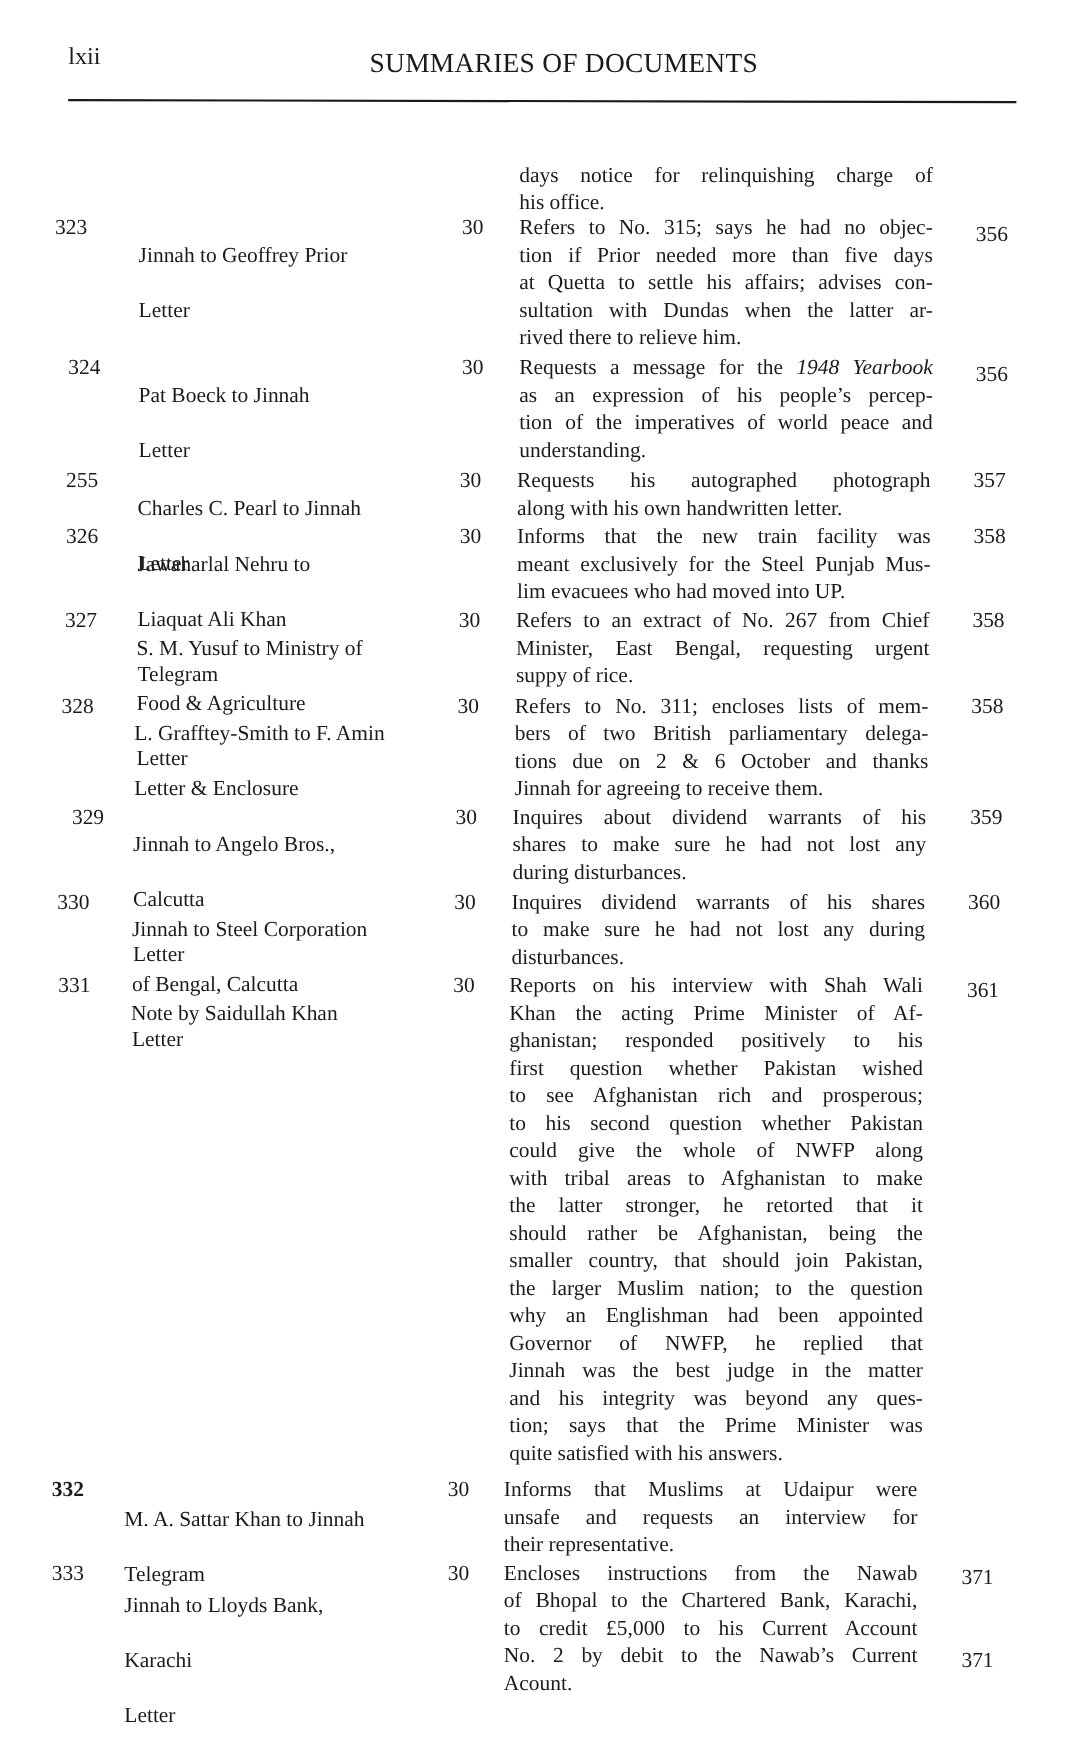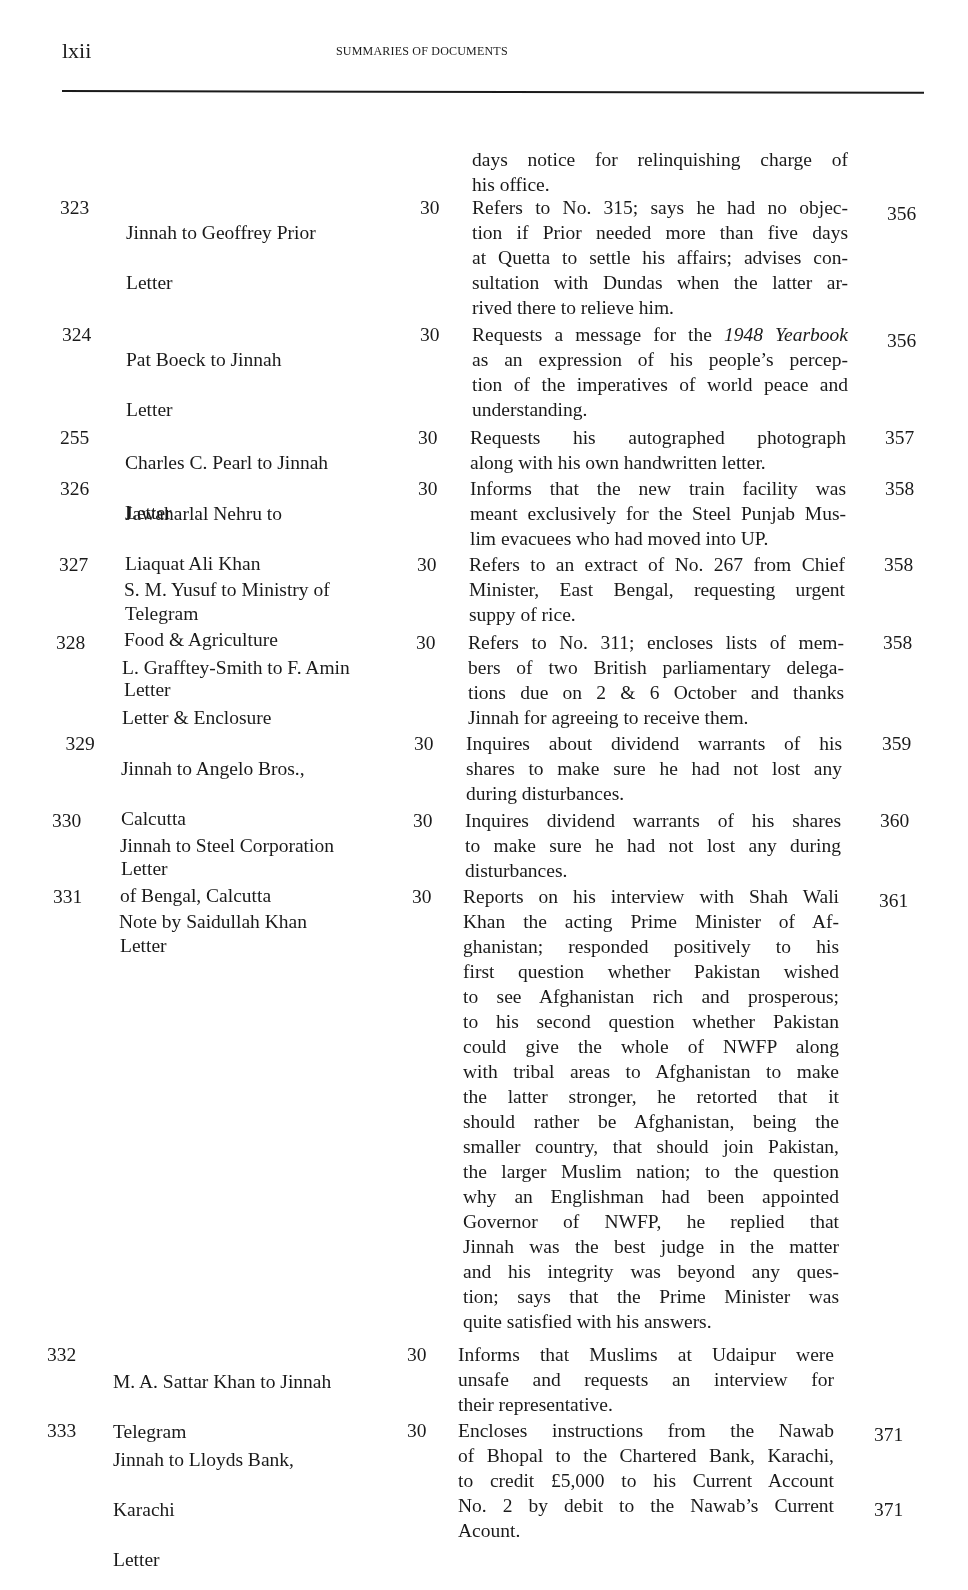--- a/index.html
+++ b/index.html
@@ -7,21 +7,21 @@
     width: 968px; height: 1590px; position: relative; overflow: hidden;
     font-family: "Liberation Serif", "DejaVu Serif", serif;
     color: #1a1a1a;
   }
   .folio {
     position: absolute; left: 62px; top: 38px;
     font-size: 22px;
   }
   .running-head {
     position: absolute; left: 336px; top: 44px;
-    font-size: 12px; letter-spacing: 0.2px;
+    font-size: 25px; letter-spacing: 0.2px;
   }
   .rule {
     position: absolute; left: 62px; top: 90px; width: 862px; height: 0;
     border-top: 2.5px solid #1a1a1a;
     transform: rotate(0.12deg); transform-origin: left center;
   }
   .entries { position: absolute; left: 0; top: 0; width: 968px; }
   .entry { position: absolute; left: 0; width: 968px; font-size: 19.5px; line-height: 25px; }
   .entry .num { position: absolute; width: 50px; text-align: left; }
   .entry .party { position: absolute; white-space: pre-line; }
@@ -45,21 +45,21 @@
 <div class="entries">
 
   <div class="entry" style="top:147px;">
     <div class="summary" style="left:472px;width:376px;">
       <span class="line">days notice for relinquishing charge of</span>
       <span class="line last">his office.</span>
     </div>
   </div>
 
   <div class="entry" style="top:195px;">
-    <div class="num" style="left:60px;">323</div>
+    <div class="num" style="left:50px;">323</div>
     <div class="party" style="left:126px;">
       <div>Jinnah to Geoffrey Prior</div>
       <div>Letter</div>
     </div>
     <div class="date" style="left:420px;">30</div>
     <div class="summary" style="left:472px;width:376px;">
       <span class="line">Refers to No. 315; says he had no objec-</span>
       <span class="line">tion if Prior needed more than five days</span>
       <span class="line">at Quetta to settle his affairs; advises con-</span>
       <span class="line">sultation with Dundas when the latter ar-</span>
@@ -201,21 +201,21 @@
       <span class="line">Governor of NWFP, he replied that</span>
       <span class="line">Jinnah was the best judge in the matter</span>
       <span class="line">and his integrity was beyond any ques-</span>
       <span class="line">tion; says that the Prime Minister was</span>
       <span class="line last">quite satisfied with his answers.</span>
     </div>
     <div class="page" style="left:879px;top:4px;">361</div>
   </div>
 
   <div class="entry" style="top:1342px;">
-    <div class="num" style="left:47px;">332</div>
+    <div class="num" style="left:47px;font-weight:bold;">332</div>
     <div class="party" style="left:113px;top:2px;">
       <div>M. A. Sattar Khan to Jinnah</div>
       <div>Telegram</div>
     </div>
     <div class="date" style="left:407px;">30</div>
     <div class="summary" style="left:458px;width:376px;">
       <span class="line">Informs that Muslims at Udaipur were</span>
       <span class="line">unsafe and requests an interview for</span>
       <span class="line last">their representative.</span>
     </div>

